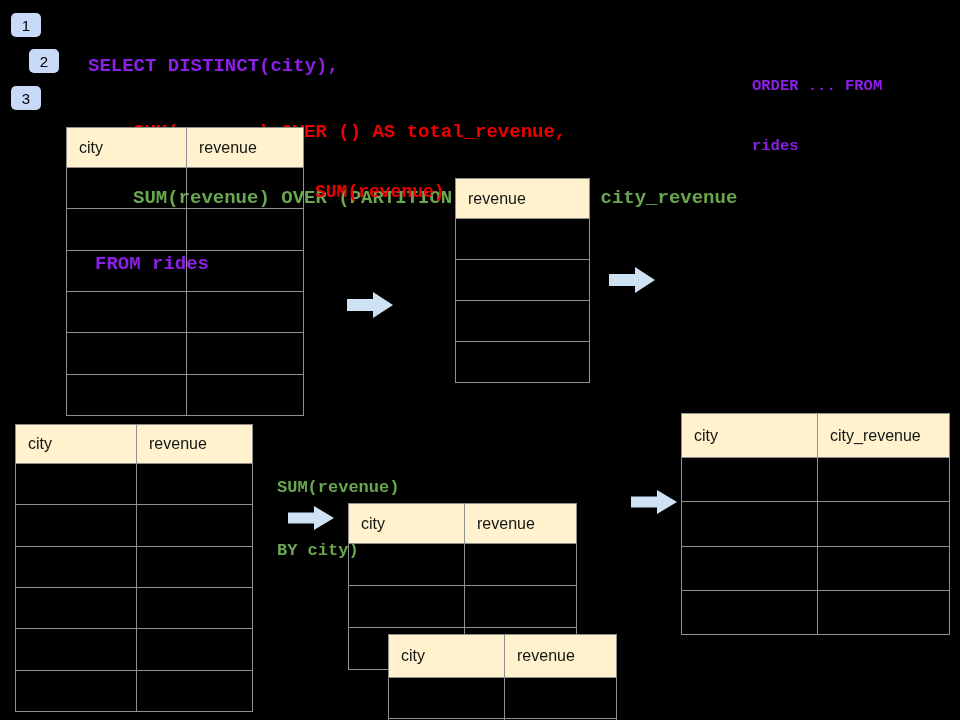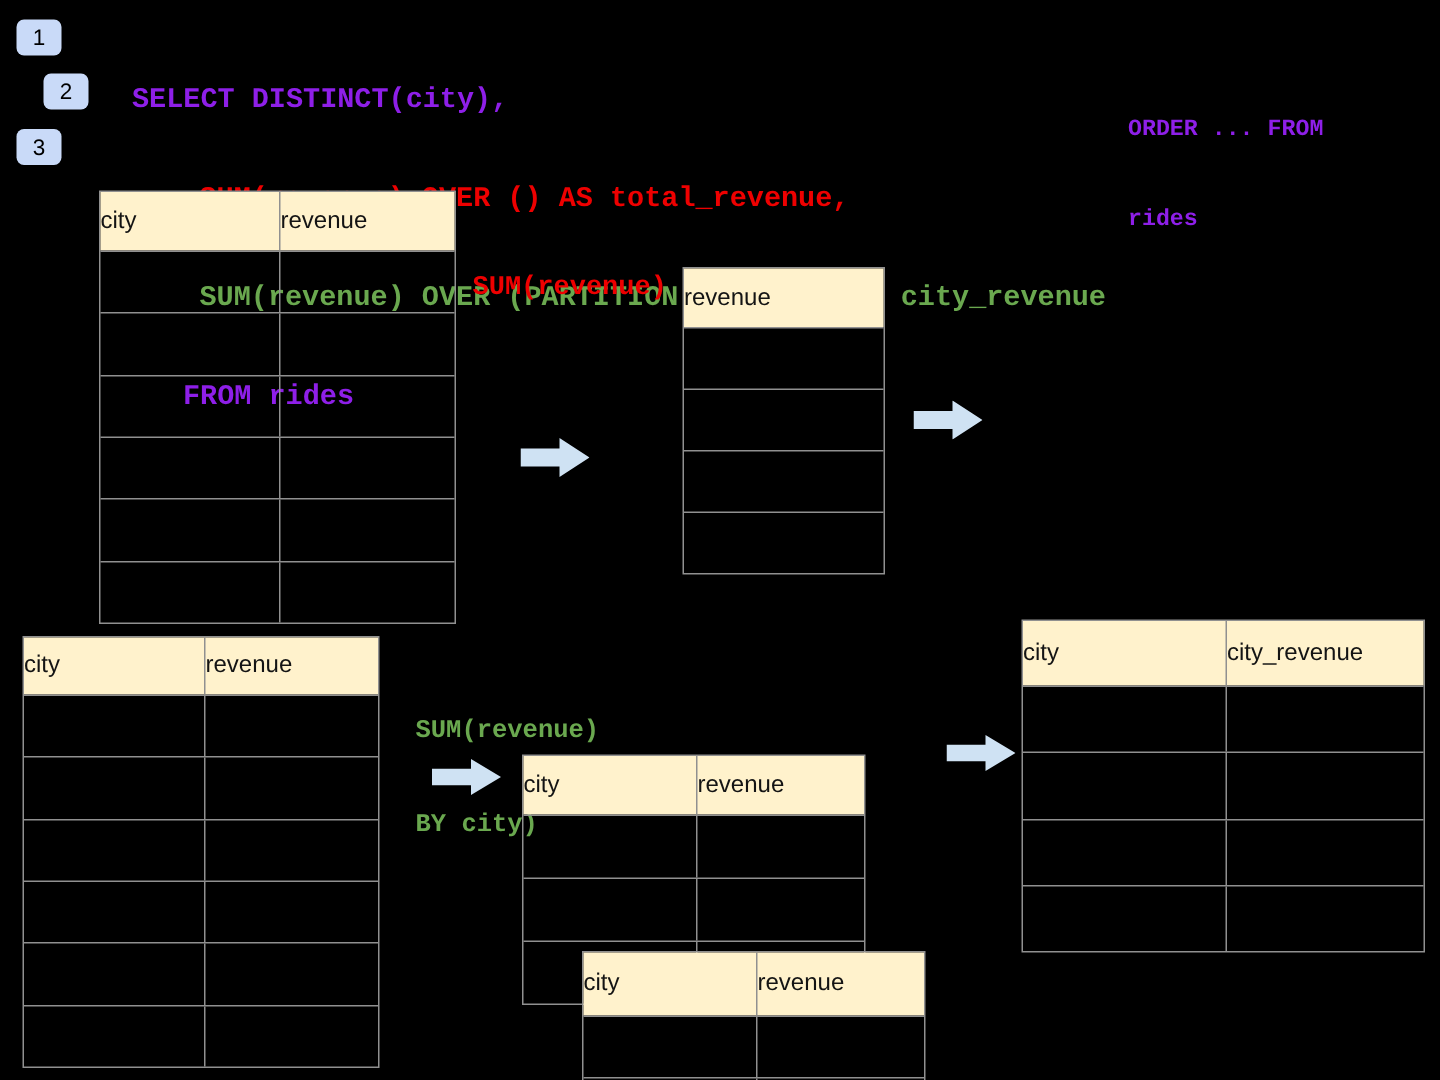--- a/index.html
+++ b/index.html
@@ -14,39 +14,39 @@
     font:15px "Liberation Sans",sans-serif;color:#000;
   }
   #badge1{left:11px;top:13px;}
   #badge2{left:29px;top:49px;}
   #badge3{left:11px;top:86px;}
   
   .mono{font-family:"Liberation Mono","DejaVu Sans Mono",monospace;font-weight:bold;white-space:pre;}
   #sql{position:absolute;left:88px;top:11px;font-size:19px;line-height:22px;}
   #sql .ln{height:22px;}
   .ind2{margin-left:45px;}
-  .ind1{margin-left:34px;}
+  .ind1{margin-left:7px;}
   .purple{color:#8e1fe8;}
   .red{color:#ee0000;}
   .green{color:#6aa84f;}
   
   .ann{position:absolute;}
   #ann-total{left:315px;top:137px;font-size:18px;line-height:22px;}
   #ann-part{left:277px;top:435px;font-size:17px;line-height:21px;}
   #ann-from{left:752px;top:36px;font-size:15.5px;line-height:20px;}
   
   .tbl{position:absolute;display:flex;flex-direction:column;
        border:1px solid #909090;box-sizing:border-box;background:transparent;}
   .hdr{display:flex;background:#fff2cc;flex:none;}
   .row{display:flex;flex:1;border-top:1px solid #909090;}
   .c{box-sizing:border-box;}
   .c2{flex:1;}
   .c1{flex:none;}
   .row .c + .c, .hdr .c + .c{border-left:1px solid #909090;}
-  .hdr .c{display:flex;align-items:center;
+  .hdr .c{display:flex;align-items:center;padding-left:12px;
           font:16px "Liberation Sans",sans-serif;color:#141414;}
   #tblA{left:66px;top:127px;width:238px;height:289px;}
   #tblA .hdr{height:39px;} #tblA .c1{width:119px;}
   #tblB{left:15px;top:424px;width:238px;height:288px;}
   #tblB .hdr{height:38px;} #tblB .c1{width:120px;}
   #tblC{left:455px;top:178px;width:135px;height:205px;}
   #tblC .hdr{height:39px;}
   #tblD{left:348px;top:503px;width:229px;height:167px;}
   #tblD .hdr{height:39px;} #tblD .c1{width:115px;}
   #tblE{left:388px;top:634px;width:229px;height:126px;}

